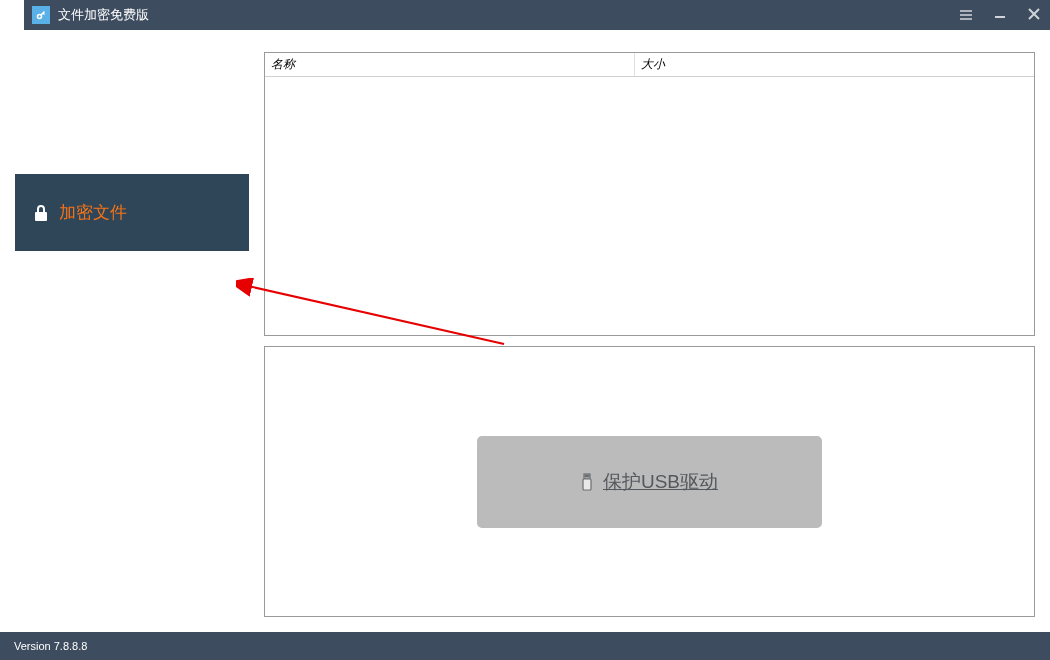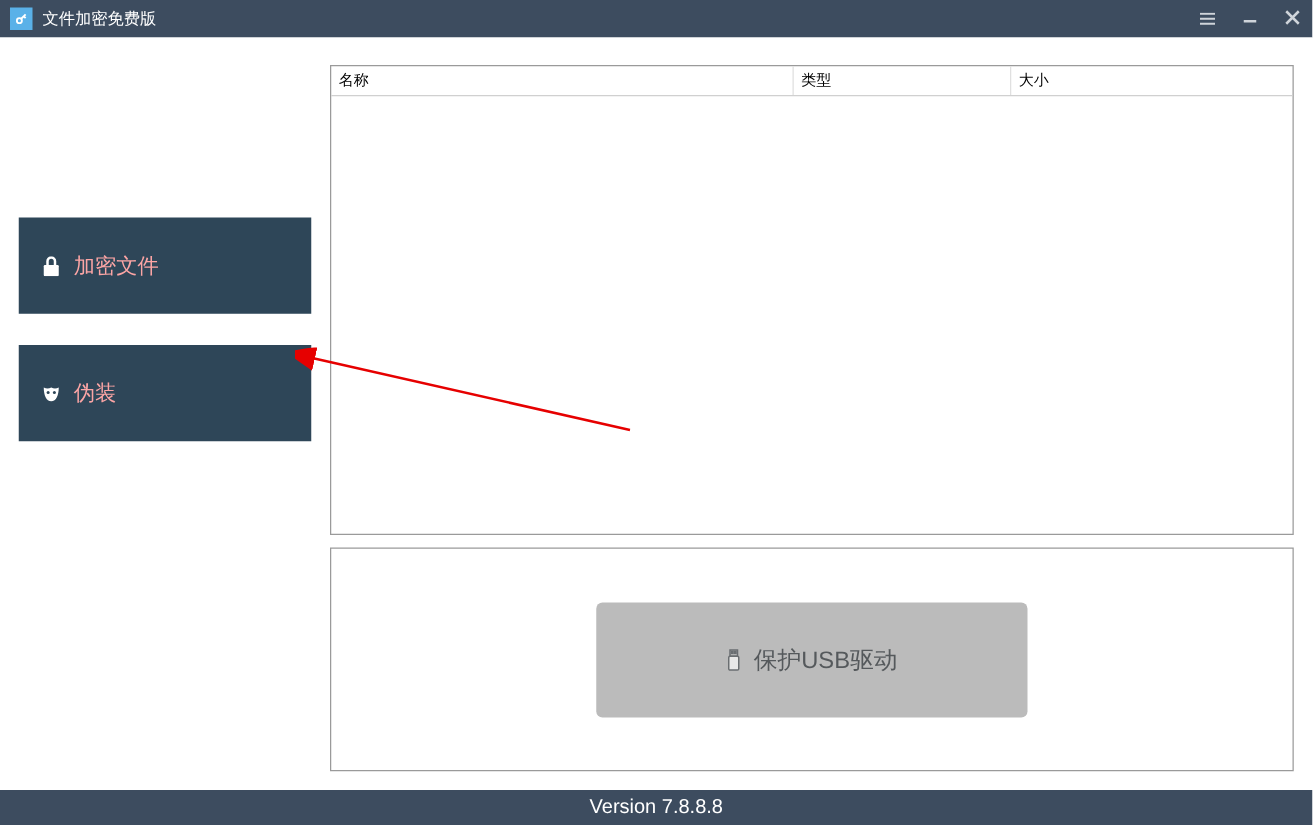--- a/index.html
+++ b/index.html
@@ -17,20 +17,21 @@
       flex-direction: column;
     }
     .titlebar {
       height: 30px;
       background: #3d4c5f;
       display: flex;
       align-items: center;
       padding: 0 8px;
       color: #ffffff;
       font-size: 13px;
+      margin-left: 24px;
     }
     .titlebar-icon {
       width: 18px;
       height: 18px;
       background: #5ab1e8;
       margin-right: 8px;
       display: flex;
       align-items: center;
       justify-content: center;
     }
@@ -61,21 +62,21 @@
     .sidebar {
       width: 264px;
       padding: 144px 15px 0 15px;
       display: flex;
       flex-direction: column;
       gap: 25px;
     }
     .sidebar-item {
       height: 77px;
       background: #2e4658;
-      color: #fca5a5;
+      color: #f97316;
       display: flex;
       align-items: center;
       padding-left: 18px;
       cursor: pointer;
       font-size: 17px;
       gap: 10px;
     }
     .sidebar-item .icon {
       width: 16px;
       display: flex;
@@ -84,23 +85,24 @@
     }
     .content-area {
       flex: 1;
       padding: 22px 15px 15px 0;
       display: flex;
       flex-direction: column;
       gap: 10px;
     }
     .table-panel {
       border: 1px solid #9a9a9a;
-      height: 376px;
+      height: 284px;
       background: #ffffff;
       position: relative;
+      font-style: italic;
     }
     .table-header {
       display: flex;
       height: 24px;
       border-bottom: 1px solid #d0d0d0;
     }
     .table-col {
       padding: 3px 6px;
       font-size: 12px;
       color: #000000;
@@ -151,34 +153,35 @@
       height: 92px;
       background: #bbbbbb;
       border-radius: 5px;
       display: flex;
       align-items: center;
       justify-content: center;
       gap: 10px;
       color: #55595c;
       font-size: 19px;
       cursor: pointer;
+      text-decoration: underline;
     }
     .protect-btn .usb-small {
       width: 12px;
       height: 18px;
     }
     .footer {
       height: 28px;
       background: #3d4c5f;
       display: flex;
       align-items: center;
-      justify-content: center;
+      justify-content: flex-start;
       padding: 0 14px;
       color: #ffffff;
-      font-size: 16px;
+      font-size: 11px;
     }
     .annotation-arrow {
       position: absolute;
       left: 236px;
       top: 278px;
       pointer-events: none;
       z-index: 100;
     }
   </style>
 </head>
@@ -219,39 +222,28 @@
       <span class="icon">
         <svg width="14" height="16" viewBox="0 0 14 16" fill="#ffffff">
           <rect x="1" y="7" width="12" height="9" rx="1"></rect>
           <path d="M4 7V4a3 3 0 016 0v3" fill="none" stroke="#ffffff" stroke-width="2"></path>
         </svg>
       </span>
       <span>加密文件</span>
     </div>
 
 
-    <div class="sidebar-item">
-      <span class="icon">
-        <svg width="16" height="16" viewBox="0 0 16 16" fill="#ffffff">
-          <path d="M2 3c0 6 2 11 6 11s6-5 6-11c-2 1-4 1-6 0-2 1-4 1-6 0z"></path>
-          <circle cx="5.5" cy="7" r="1.2" fill="#2e4658"></circle>
-          <circle cx="10.5" cy="7" r="1.2" fill="#2e4658"></circle>
-        </svg>
-      </span>
-      <span>伪装</span>
-    </div>
 
 
   </div>
 
   <div class="content-area">
     <div class="table-panel">
       <div class="table-header">
         <div class="table-col col-name">名称</div>
-        <div class="table-col col-type">类型</div>
         <div class="table-col col-size">大小</div>
       </div>
     </div>
 
     <div class="action-panel">
       <div class="protect-btn">
         <svg class="usb-small" viewBox="0 0 10 18" fill="none" stroke="#6a6e71" stroke-width="1.2">
           <rect x="2" y="1" width="6" height="5"></rect>
           <rect x="1" y="6" width="8" height="11" rx="1" fill="#e8e8e8" stroke="#6a6e71"></rect>
           <rect x="3.2" y="2.2" width="1.2" height="1.5" fill="#6a6e71"></rect>

